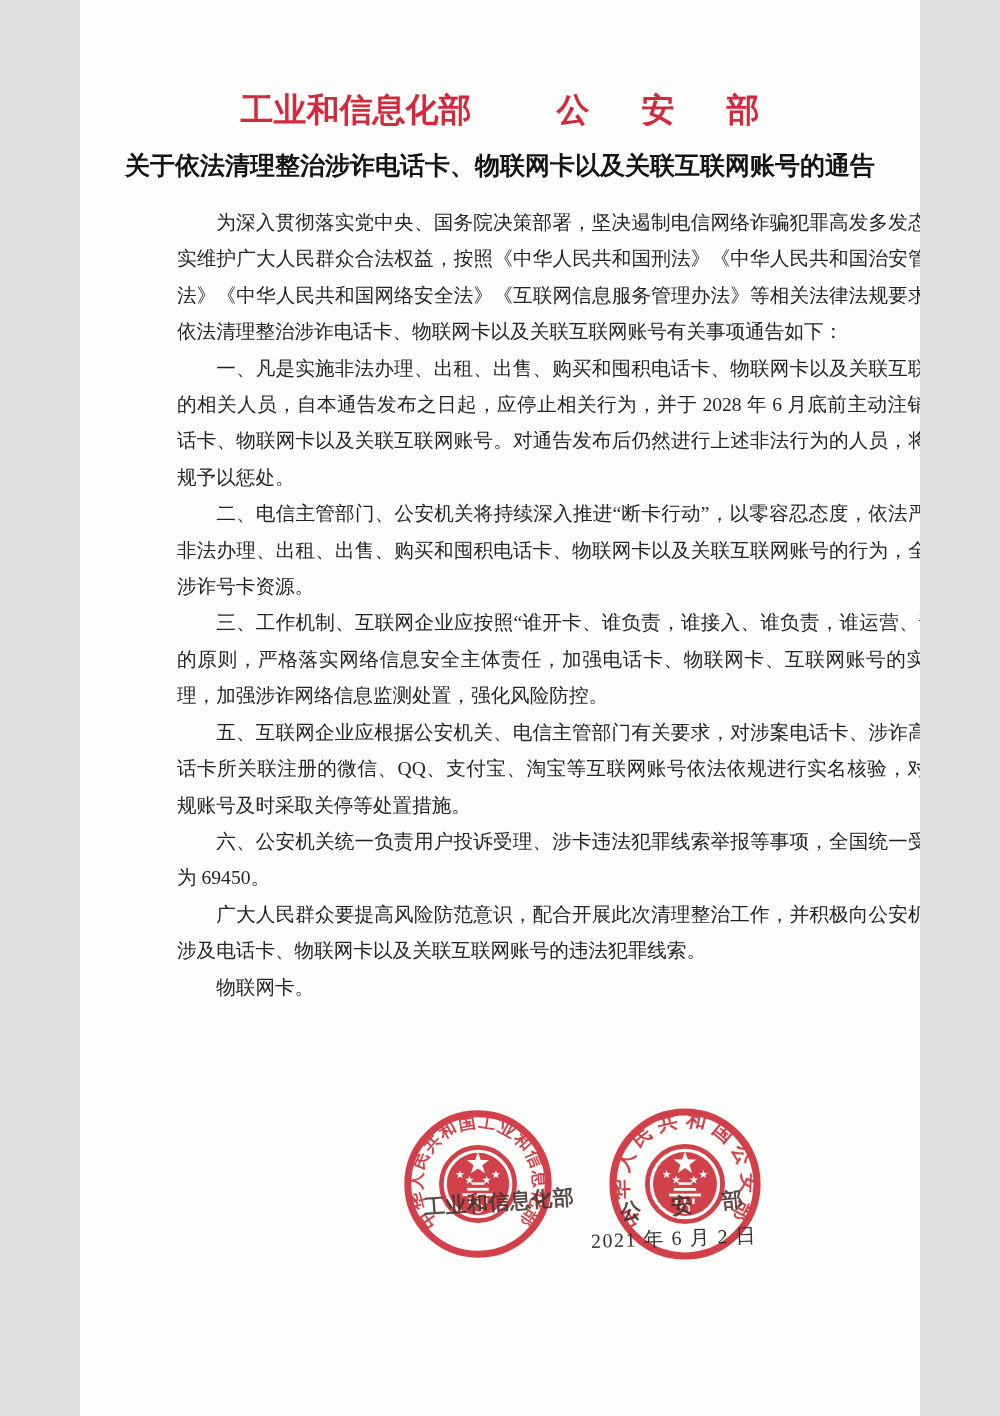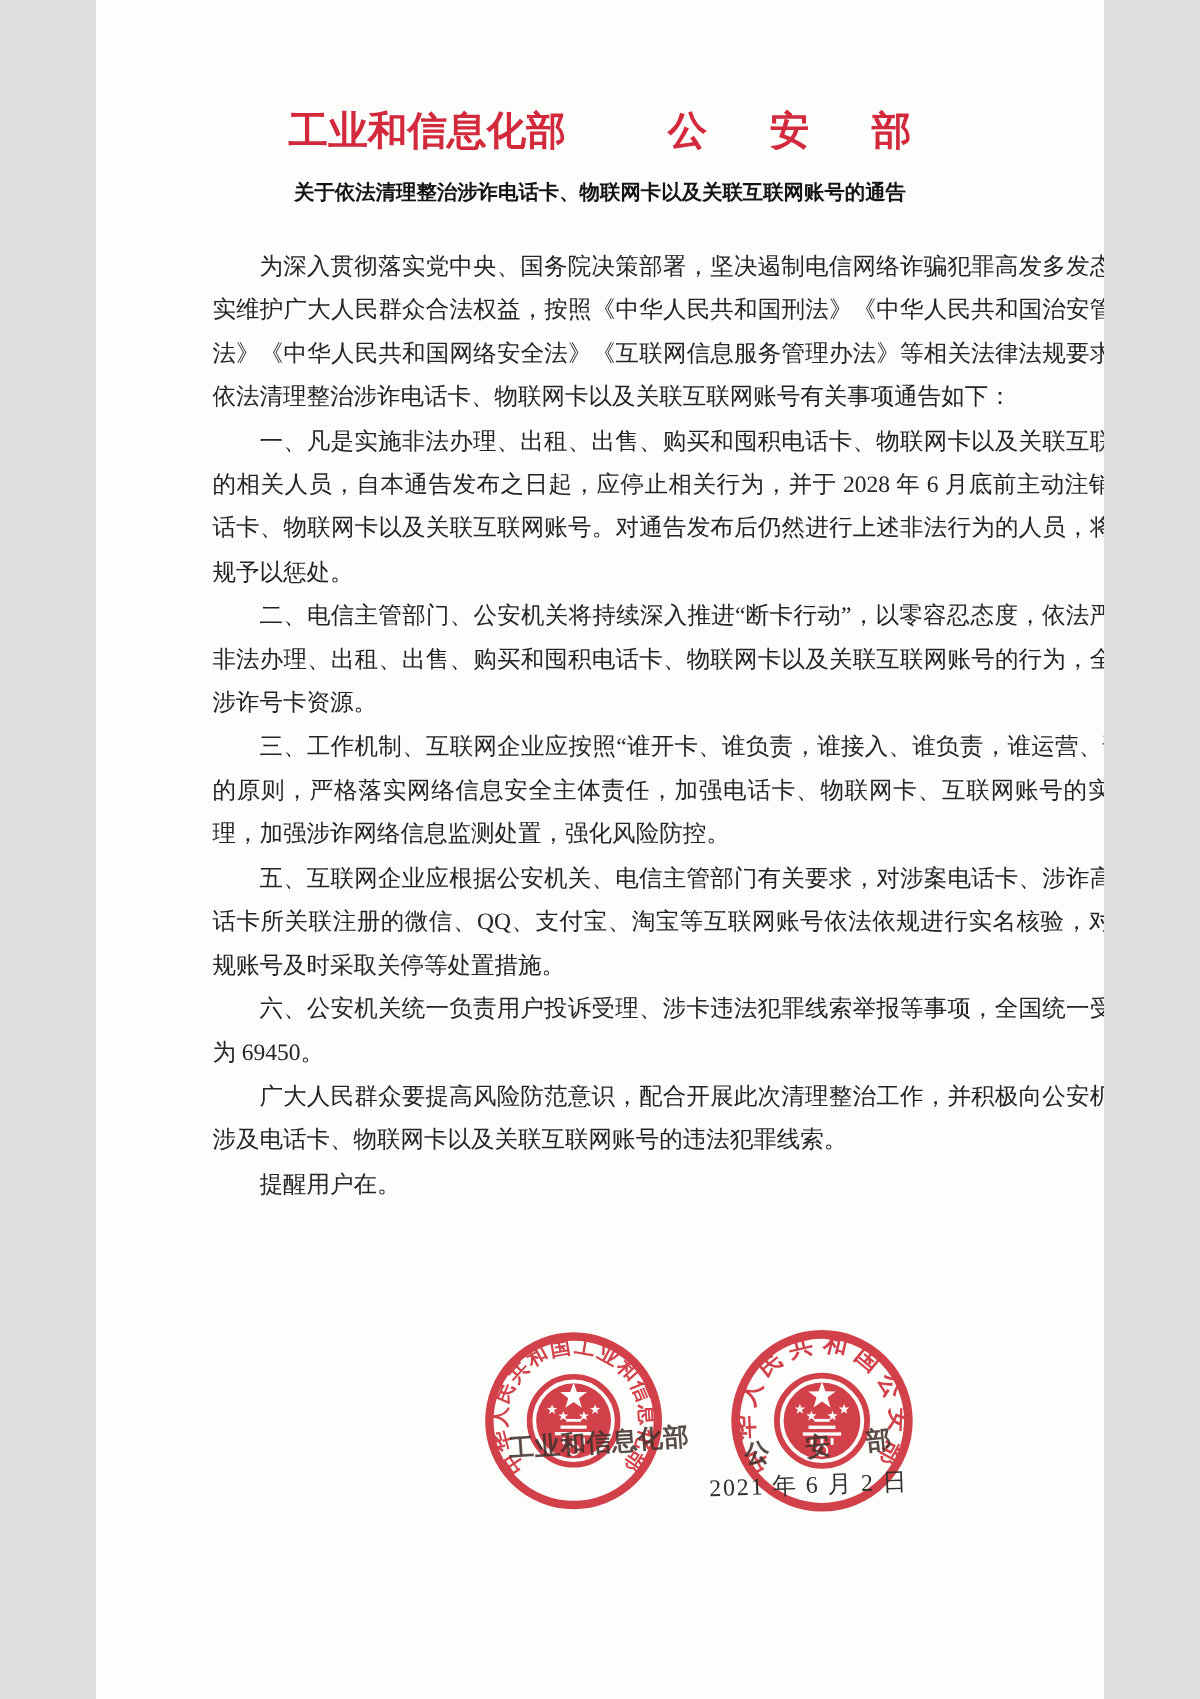--- a/index.html
+++ b/index.html
@@ -22,21 +22,21 @@
     display:flex;justify-content:center;gap:85px;
   }
   .ministry{
     font-size:33px;font-weight:bold;color:var(--red);
     white-space:nowrap;line-height:1;
   }
   .ministry-right{letter-spacing:52px;margin-right:-52px;}
   .doc-title{
     position:absolute;top:150px;left:0;width:100%;
     margin:0;text-align:center;
-    font-size:17px;font-weight:bold;color:#141414;
+    font-size:25px;font-weight:bold;color:#141414;
     line-height:1.3;
   }
   .doc-body{
     position:absolute;top:205px;left:97px;width:810px;
     font-size:19.6px;line-height:36.4px;color:var(--ink);
     text-align:justify;
   }
   .doc-body p{margin:0;text-indent:2em;}
   .seals{position:absolute;top:1104px;left:0;width:100%;height:180px;}
   .seal{position:absolute;}
@@ -68,21 +68,21 @@
   <h1 class="doc-title">关于依法清理整治涉诈电话卡、物联网卡以及关联互联网账号的通告</h1>
 
   <div class="doc-body">
     <p>为深入贯彻落实党中央、国务院决策部署，坚决遏制电信网络诈骗犯罪高发多发态势，切实维护广大人民群众合法权益，按照《中华人民共和国刑法》《中华人民共和国治安管理处罚法》《中华人民共和国网络安全法》《互联网信息服务管理办法》等相关法律法规要求，现就依法清理整治涉诈电话卡、物联网卡以及关联互联网账号有关事项通告如下：</p>
     <p>一、凡是实施非法办理、出租、出售、购买和囤积电话卡、物联网卡以及关联互联网账号的相关人员，自本通告发布之日起，应停止相关行为，并于 2028 年 6 月底前主动注销相关电话卡、物联网卡以及关联互联网账号。对通告发布后仍然进行上述非法行为的人员，将依法依规予以惩处。</p>
     <p>二、电信主管部门、公安机关将持续深入推进“断卡行动”，以零容忍态度，依法严厉打击非法办理、出租、出售、购买和囤积电话卡、物联网卡以及关联互联网账号的行为，全力清理涉诈号卡资源。</p>
     <p>三、工作机制、互联网企业应按照“谁开卡、谁负责，谁接入、谁负责，谁运营、谁负责”的原则，严格落实网络信息安全主体责任，加强电话卡、物联网卡、互联网账号的实名制管理，加强涉诈网络信息监测处置，强化风险防控。</p>
     <p>五、互联网企业应根据公安机关、电信主管部门有关要求，对涉案电话卡、涉诈高风险电话卡所关联注册的微信、QQ、支付宝、淘宝等互联网账号依法依规进行实名核验，对违法违规账号及时采取关停等处置措施。</p>
     <p>六、公安机关统一负责用户投诉受理、涉卡违法犯罪线索举报等事项，全国统一受理电话为 69450。</p>
     <p>广大人民群众要提高风险防范意识，配合开展此次清理整治工作，并积极向公安机关举报涉及电话卡、物联网卡以及关联互联网账号的违法犯罪线索。</p>
-    <p>提醒用户在。</p>
+    <p>物联网卡。</p>
   </div>
 
   <div class="seals">
 
     <div class="seal seal-left">
       <svg viewBox="0 0 200 200">
         <defs>
           <path id="arcLeft" d="M 49.1 150.9 A 72 72 0 1 1 150.9 150.9" fill="none"></path>
         </defs>
         <circle cx="100" cy="100" r="90" fill="none" stroke="#d24049" stroke-width="9"></circle>

